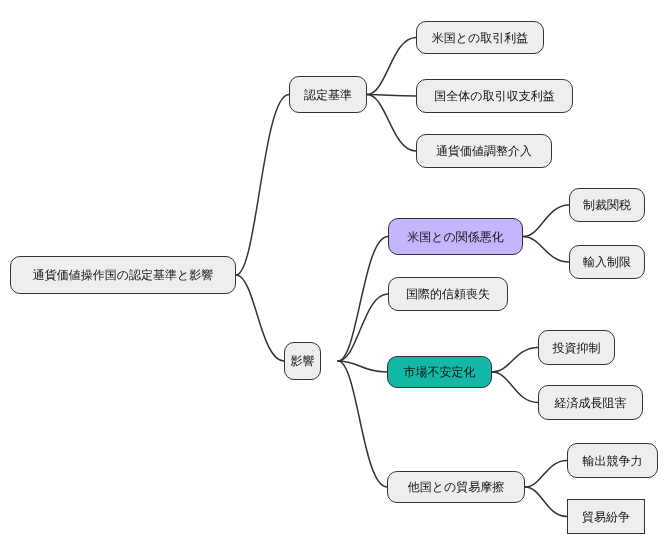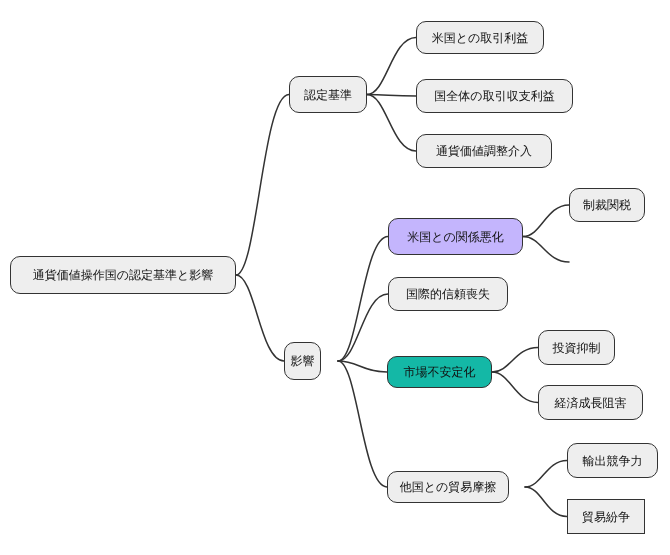--- a/index.html
+++ b/index.html
@@ -83,25 +83,28 @@
   </div>
   <div class="node" style="left: 388px; top: 218px; width: 135px; height: 37px; background: #c4b5fd; border-color: rgb(51, 51, 51); border-width: 1.7px; border-radius: 10px; color: rgb(17, 17, 17);">
     <span>米国との関係悪化</span>
   </div>
   <div class="node" style="left: 388px; top: 277px; width: 120px; height: 34px; background: rgb(238, 238, 238); border-color: rgb(51, 51, 51); border-width: 1.7px; border-radius: 10px; color: rgb(17, 17, 17);">
     <span>国際的信頼喪失</span>
   </div>
   <div class="node" style="left: 387px; top: 356px; width: 105px; height: 32px; background: #14b8a6; border-color: rgb(51, 51, 51); border-width: 1.7px; border-radius: 10px; color: rgb(17, 17, 17);">
     <span>市場不安定化</span>
   </div>
-  <div class="node" style="left: 387px; top: 471px; width: 122px; height: 32px; background: rgb(238, 238, 238); border-color: rgb(51, 51, 51); border-width: 1.7px; border-radius: 10px; color: rgb(17, 17, 17);">
+  <div class="node" style="left: 387px; top: 471px; width: 138px; height: 32px; background: rgb(238, 238, 238); border-color: rgb(51, 51, 51); border-width: 1.7px; border-radius: 10px; color: rgb(17, 17, 17);">
     <span>他国との貿易摩擦</span>
   </div>
   <div class="node" style="left: 569px; top: 188px; width: 76px; height: 34px; background: rgb(238, 238, 238); border-color: rgb(51, 51, 51); border-width: 1.7px; border-radius: 10px; color: rgb(17, 17, 17);">
     <span>制裁関税</span>
+  </div>
+  <div class="node" style="left: 569px; top: 245px; width: 76px; height: 34px; background: rgb(238, 238, 238); border-color: rgb(51, 51, 51); border-width: 1.7px; border-radius: 10px; color: rgb(17, 17, 17);">
+    <span>輸入制限</span>
   </div>
   <div class="node" style="left: 538px; top: 330px; width: 77px; height: 35px; background: rgb(238, 238, 238); border-color: rgb(51, 51, 51); border-width: 1.7px; border-radius: 10px; color: rgb(17, 17, 17);">
     <span>投資抑制</span>
   </div>
   <div class="node" style="left: 538px; top: 385px; width: 105px; height: 35px; background: rgb(238, 238, 238); border-color: rgb(51, 51, 51); border-width: 1.7px; border-radius: 10px; color: rgb(17, 17, 17);">
     <span>経済成長阻害</span>
   </div>
   <div class="node" style="left: 567px; top: 443px; width: 91px; height: 35px; background: rgb(238, 238, 238); border-color: rgb(51, 51, 51); border-width: 1.7px; border-radius: 10px; color: rgb(17, 17, 17);">
     <span>輸出競争力</span>
   </div>

